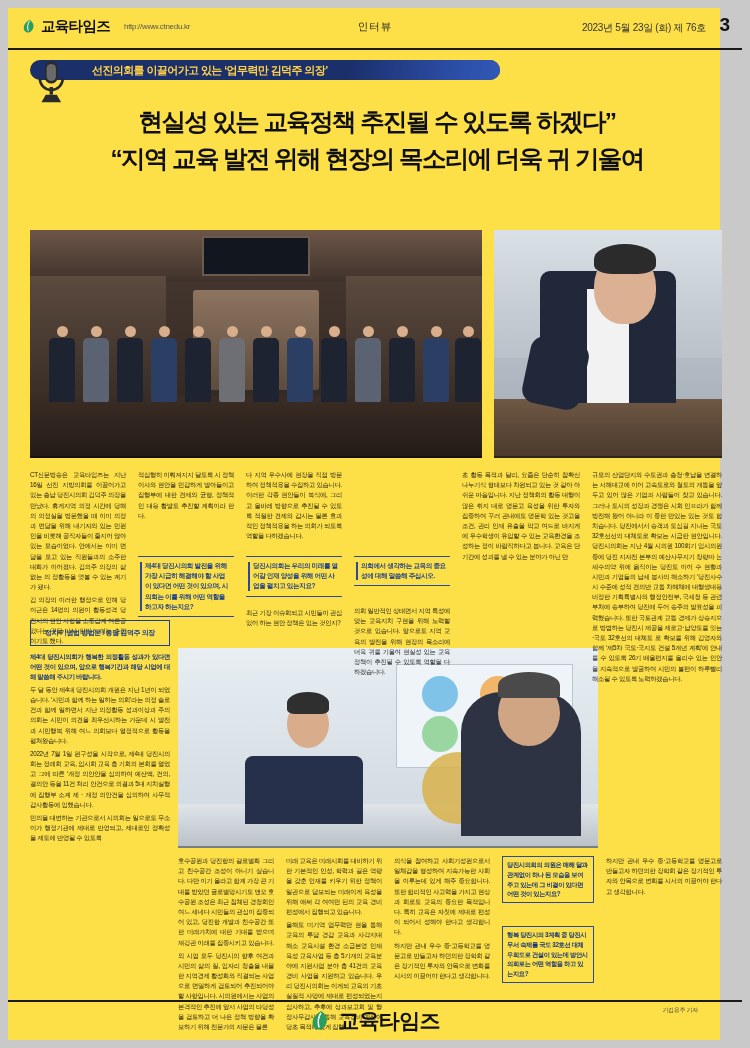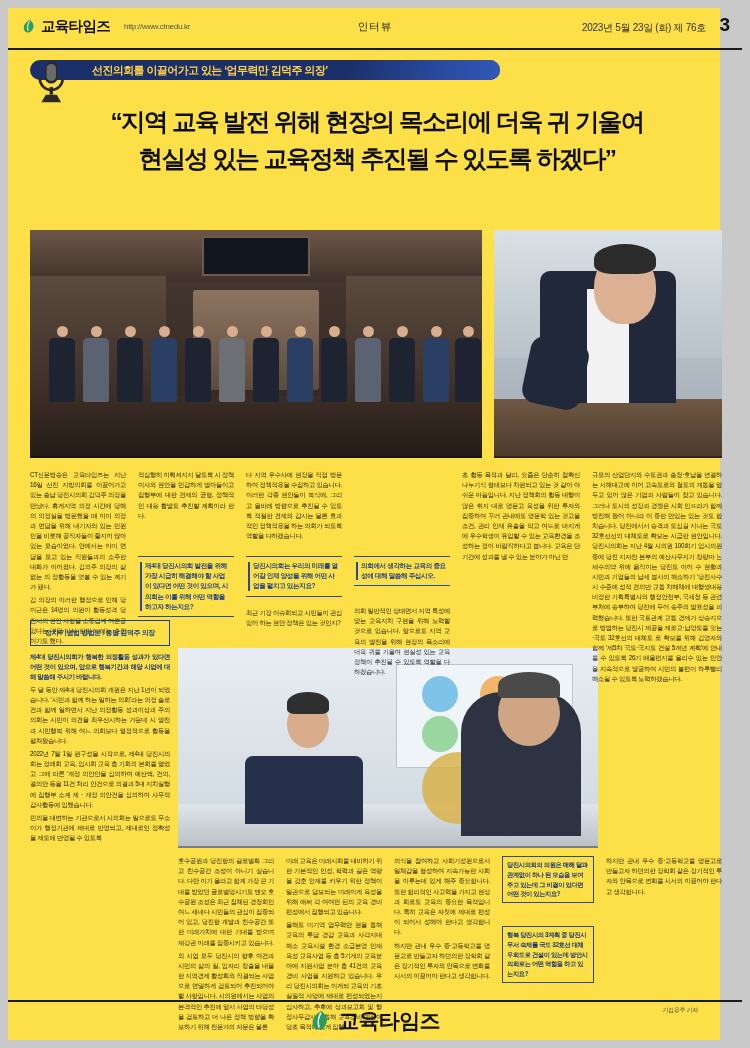--- a/index.html
+++ b/index.html
@@ -227,22 +227,22 @@
   </div>
   <svg class="mic" viewBox="0 0 60 54">
     <rect x="24" y="4" width="15" height="26" rx="7.5" fill="#2a2a2a"></rect>
     <rect x="26" y="7" width="11" height="20" rx="5.5" fill="#6a6a6a"></rect>
     <path d="M18 24 a13 13 0 0 0 27 0" stroke="#2a2a2a" stroke-width="3" fill="none"></path>
     <rect x="29.5" y="34" width="4" height="9" fill="#2a2a2a"></rect>
     <path d="M20 52 L43 52 L38 43 L25 43 Z" fill="#2a2a2a"></path>
   </svg>
 
   <div class="headline">
+    <div>현실성 있는 교육정책 추진될 수 있도록 하겠다”</div>
     <div>“지역 교육 발전 위해 현장의 목소리에 더욱 귀 기울여</div>
-    <div>현실성 있는 교육정책 추진될 수 있도록 하겠다”</div>
   </div>
 
   <div class="photo" id="photo-assembly">
     <div class="hall-bg"></div>
     <div class="hall-ceiling"></div>
     <div class="hall-screen"></div>
     <div class="hall-wallL"></div>
     <div class="hall-wallR"></div>
     <div class="hall-podium"></div>
     <div class="hall-floor"></div>

